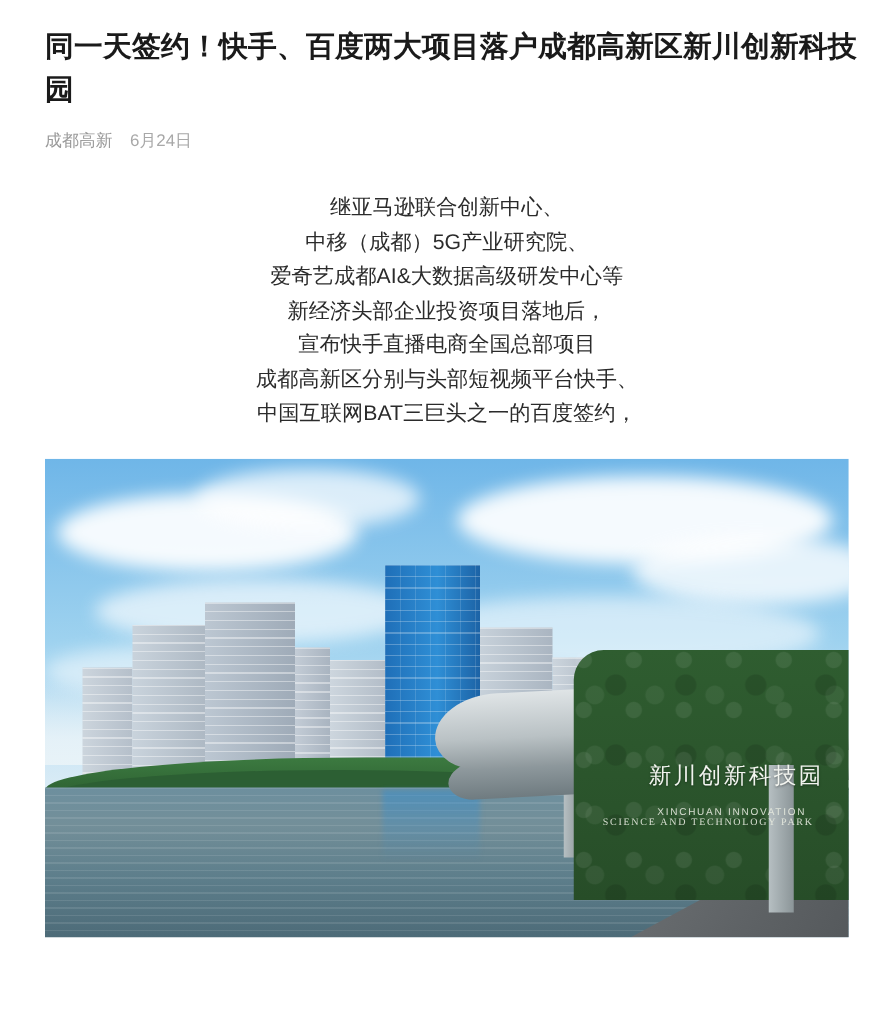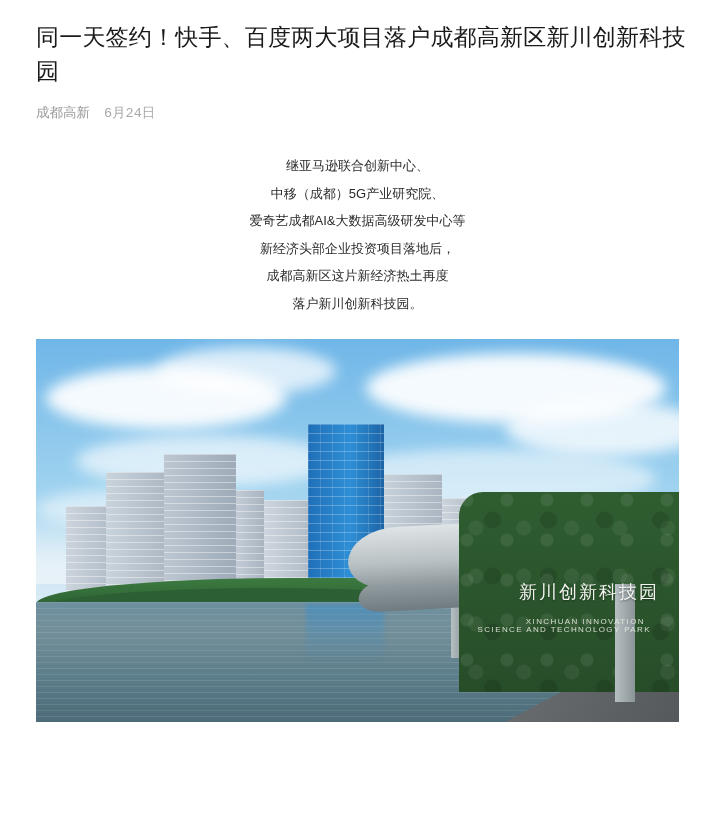--- a/index.html
+++ b/index.html
@@ -14,44 +14,43 @@
     color: #222222;
     overflow: hidden;
   }
   .article {
     width: 715px;
     box-sizing: border-box;
     padding: 0;
   }
   .title {
     font-size: 23px;
-    font-weight: normal;
+    font-weight: bold;
     color: #1a1a1a;
     line-height: 34px;
     margin: 20px 24px 0 36px;
     letter-spacing: 0.2px;
   }
   .meta {
     margin: 16px 0 0 36px;
     font-size: 13.5px;
     color: #9a9a9a;
     display: flex;
     align-items: flex-end;
   }
   .meta .source {
     margin-right: 14px;
   }
   .meta .date {
     color: #a8a8a8;
-    font-family: Liberation Mono, monospace;
   }
   .body-text {
     margin: 30px 36px 0 36px;
     text-align: center;
-    font-size: 13px;
+    font-size: 17px;
     line-height: 27.5px;
     color: #2b2b2b;
   }
   .body-text p {
     margin: 0;
     padding: 0;
   }
   .photo-wrap {
     margin: 22px 36px 0 36px;
     width: 643px;
@@ -196,20 +195,21 @@
     opacity: .9;
   }
   .hedge-sign-en2 {
     position: absolute;
     right: 28px; bottom: 88px;
     color: #e6eadf;
     font-size: 8px;
     letter-spacing: 1.4px;
     white-space: nowrap;
     opacity: .9;
+    font-family: Liberation Serif, serif;
   }
   .road {
     position: absolute;
     right: 0; bottom: 0; width: 300px; height: 120px;
     background: linear-gradient(120deg,#4b4f52 0%, #6a6e71 45%, #55595c 100%);
     clip-path: polygon(42% 100%, 100% 22%, 100% 100%);
   }
 </style>
 </head>
 <body>
@@ -221,22 +221,23 @@
   <div class="meta">
     <span class="source">成都高新</span>
     <span class="date">6月24日</span>
   </div>
 
   <div class="body-text">
     <p>继亚马逊联合创新中心、</p>
     <p>中移（成都）5G产业研究院、</p>
     <p>爱奇艺成都AI&amp;大数据高级研发中心等</p>
     <p>新经济头部企业投资项目落地后，</p>
-    <p>成都高新区这片新经济热土再度</p>
-    <p>落户新川创新科技园。</p>
+    <p>宣布快手直播电商全国总部项目</p>
+    <p>成都高新区分别与头部短视频平台快手、</p>
+    <p>中国互联网BAT三巨头之一的百度签约，</p>
   </div>
 
   <div class="photo-wrap">
     <div class="photo">
       <div class="cloud c1"></div>
       <div class="cloud c2"></div>
       <div class="cloud c3"></div>
       <div class="cloud c4"></div>
       <div class="cloud c5"></div>
       <div class="cloud c6"></div>

